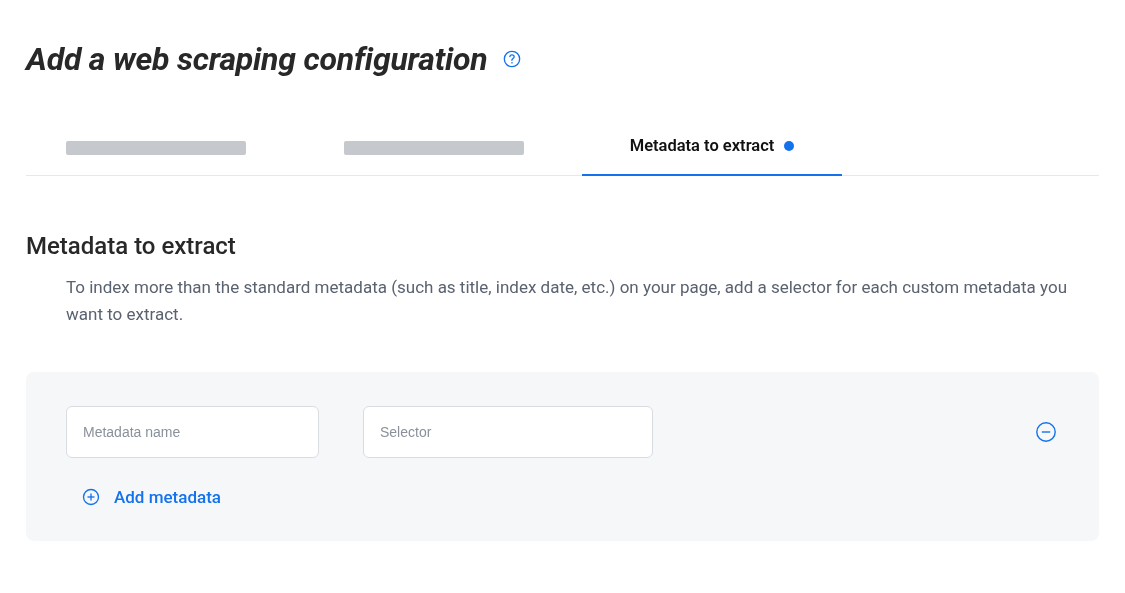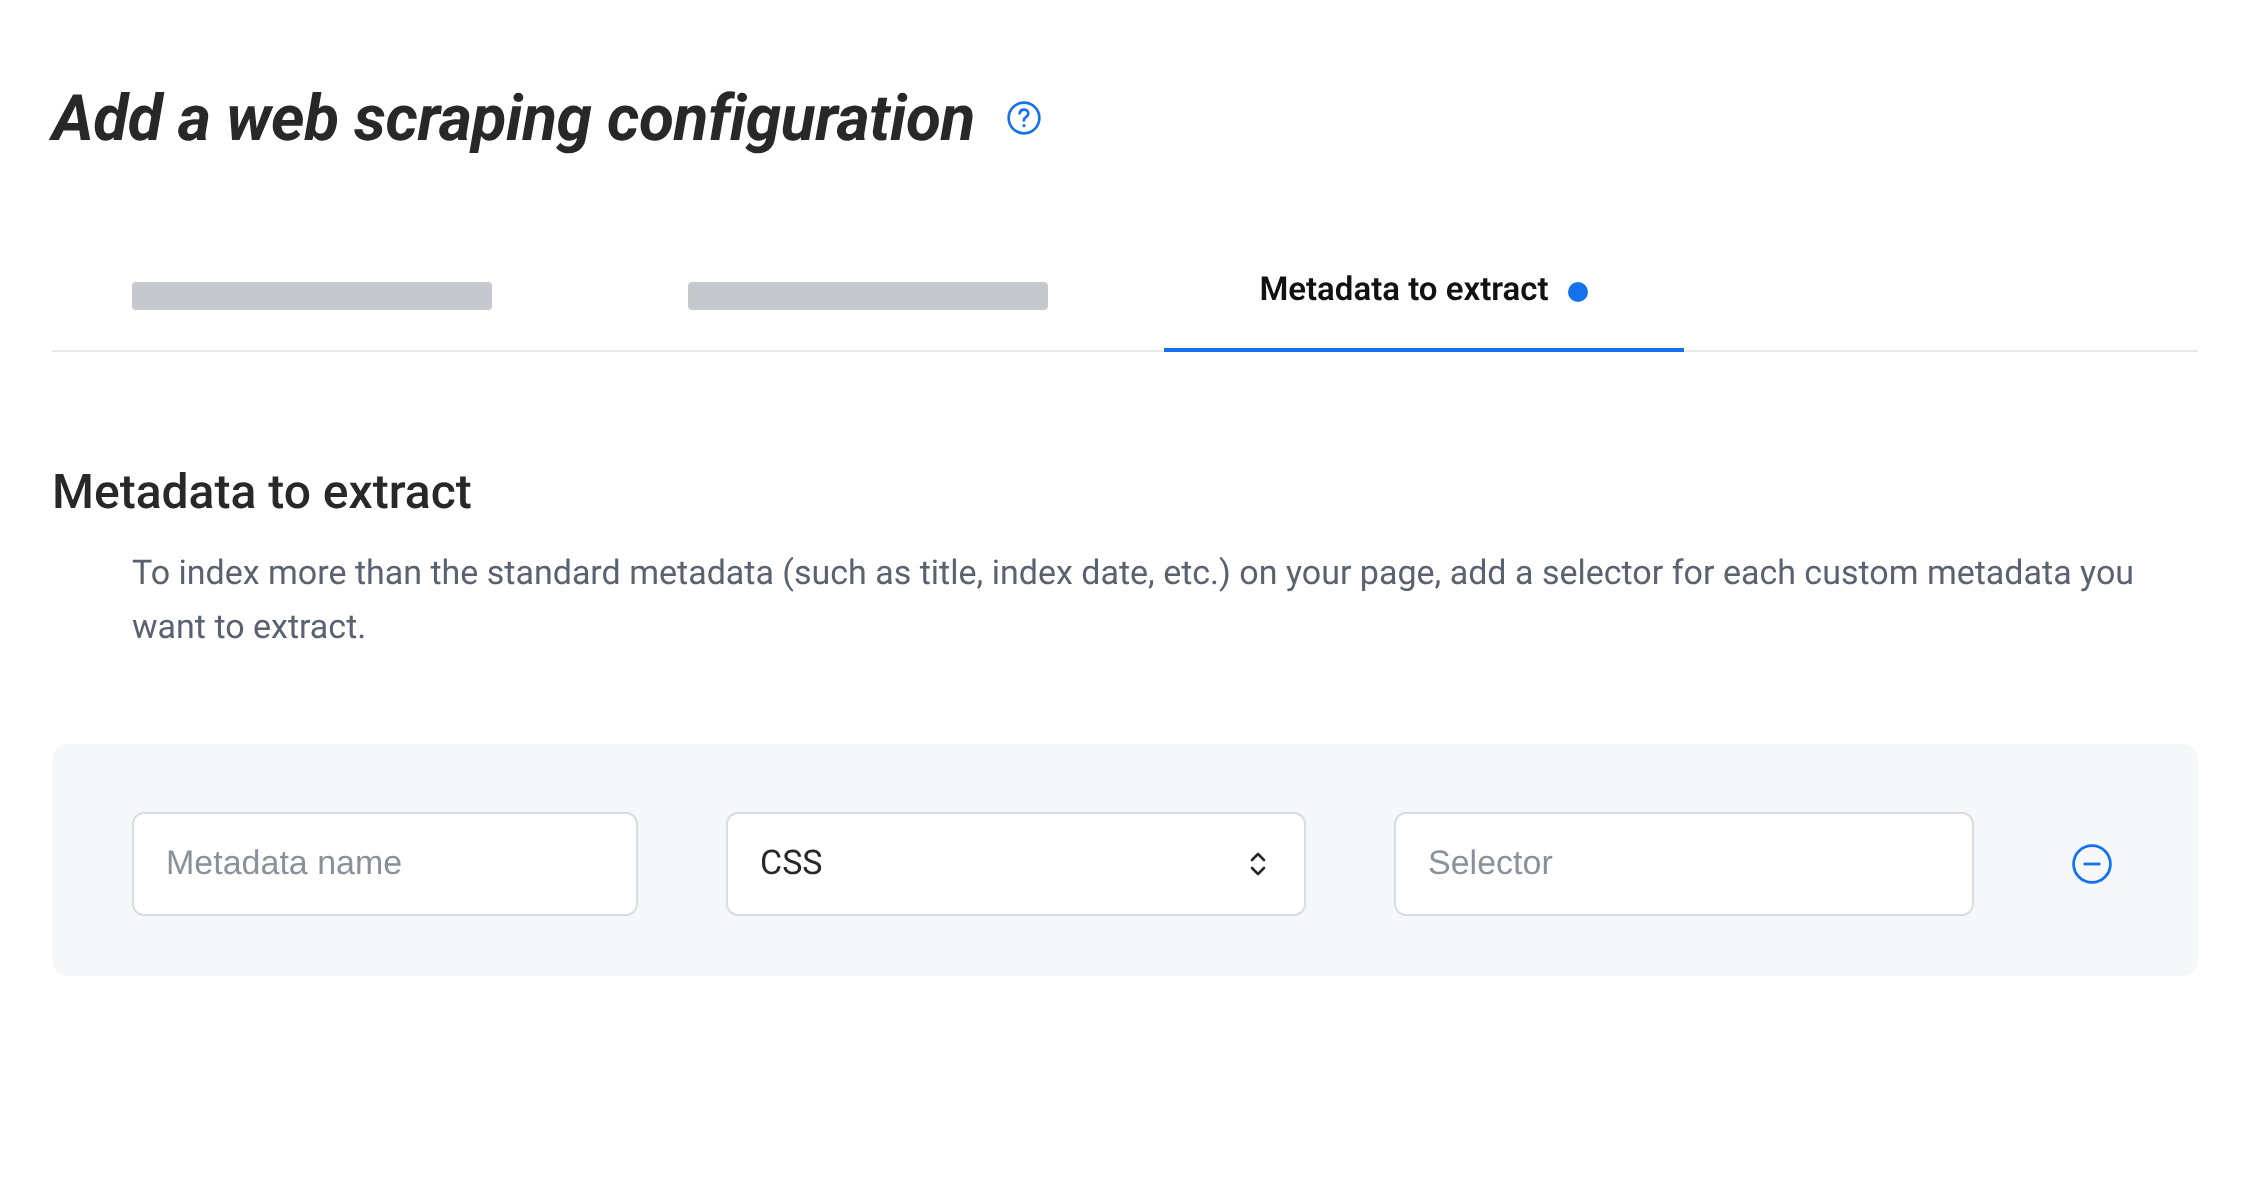--- a/index.html
+++ b/index.html
@@ -21,21 +21,21 @@
   .section { margin-top: 56px; }
   .section-heading { font-size: 24px; font-weight: 500; color: #282829; }
   .section-desc { margin-top: 14px; font-size: 17px; line-height: 1.6; color: #5a6270; max-width: 1040px; margin-left: 40px; }
 
   .panel { margin-top: 44px; background: #f6f7f8; border-radius: 8px; padding: 34px 40px 30px 40px; width: 1073px; }
   .row { display: flex; align-items: center; gap: 44px; }
   .field { background: #fff; border: 1px solid #d9dde1; border-radius: 6px; height: 52px; display: flex; align-items: center; padding: 0 16px; }
   .field.input { flex: 0 0 253px; }
   .field.select { flex: 0 0 290px; justify-content: space-between; }
   .field.selector-input { flex: 0 0 290px; justify-content: flex-end; }
-  .field input { border: none; outline: none; font-size: 17px; color: #282829; width: 100%; background: transparent; }
+  .field input { border: none; outline: none; font-size: 14px; color: #282829; width: 100%; background: transparent; }
   .field input::placeholder { color: #8a919b; }
   .select-value { font-size: 17px; color: #282829; }
   .sort-icon { width: 14px; height: 18px; display: inline-flex; align-items: center; justify-content: center; }
   .sort-icon svg { width: 12px; height: 16px; color: #282829; }
   .remove-btn { width: 26px; height: 26px; border-radius: 50%; display: inline-flex; align-items: center; justify-content: center; cursor: pointer; margin-left: auto; }
   .remove-btn svg { width: 24px; height: 24px; }
 
   .add-row { margin-top: 28px; display: inline-flex; align-items: center; gap: 12px; color: #1372ec; font-size: 17px; font-weight: 500; cursor: pointer; padding-left: 14px; }
   .add-row .plus-icon { width: 22px; height: 22px; display: inline-flex; align-items: center; justify-content: center; }
   .add-row svg { width: 20px; height: 20px; }
@@ -72,36 +72,37 @@
 
   <div class="section">
     <h2 class="section-heading">Metadata to extract</h2>
     <p class="section-desc">To index more than the standard metadata (such as title, index date, etc.) on your page, add a selector for each custom metadata you want to extract.</p>
 
     <div class="panel">
       <div class="row">
         <div class="field input">
           <input type="text" placeholder="Metadata name" style="">
         </div>
-        <div class="field select">
-          <span class="select-value">CSS</span>
-          <span class="sort-icon">
-            <svg viewBox="0 0 12 16" fill="none" stroke="#282829" stroke-width="1.3" stroke-linecap="round" stroke-linejoin="round">
-              <path d="M3 6 L6 3 L9 6"></path>
-              <path d="M3 10 L6 13 L9 10"></path>
-            </svg>
-          </span>
-        </div>
         <div class="field selector-input">
           <input type="text" placeholder="Selector" style="">
         </div>
         <span class="remove-btn">
           <svg viewBox="0 0 24 24" fill="none" stroke="#1372ec" stroke-width="1.4">
             <circle cx="12" cy="12" r="9.2"></circle>
             <line x1="7.8" y1="12" x2="16.2" y2="12"></line>
           </svg>
           <span style="position:absolute;left:-9999px"></span>
         </span>
       </div>
 
+      <div class="add-row">
+        <span class="plus-icon">
+          <svg viewBox="0 0 24 24" fill="none" stroke="#1372ec" stroke-width="1.6">
+            <circle cx="12" cy="12" r="9"></circle>
+            <line x1="12" y1="7.8" x2="12" y2="16.2"></line>
+            <line x1="7.8" y1="12" x2="16.2" y2="12"></line>
+          </svg>
+        </span>
+        <span>Add metadata</span>
+      </div>
     </div>
   </div>
 </div>
 
 </body></html>

